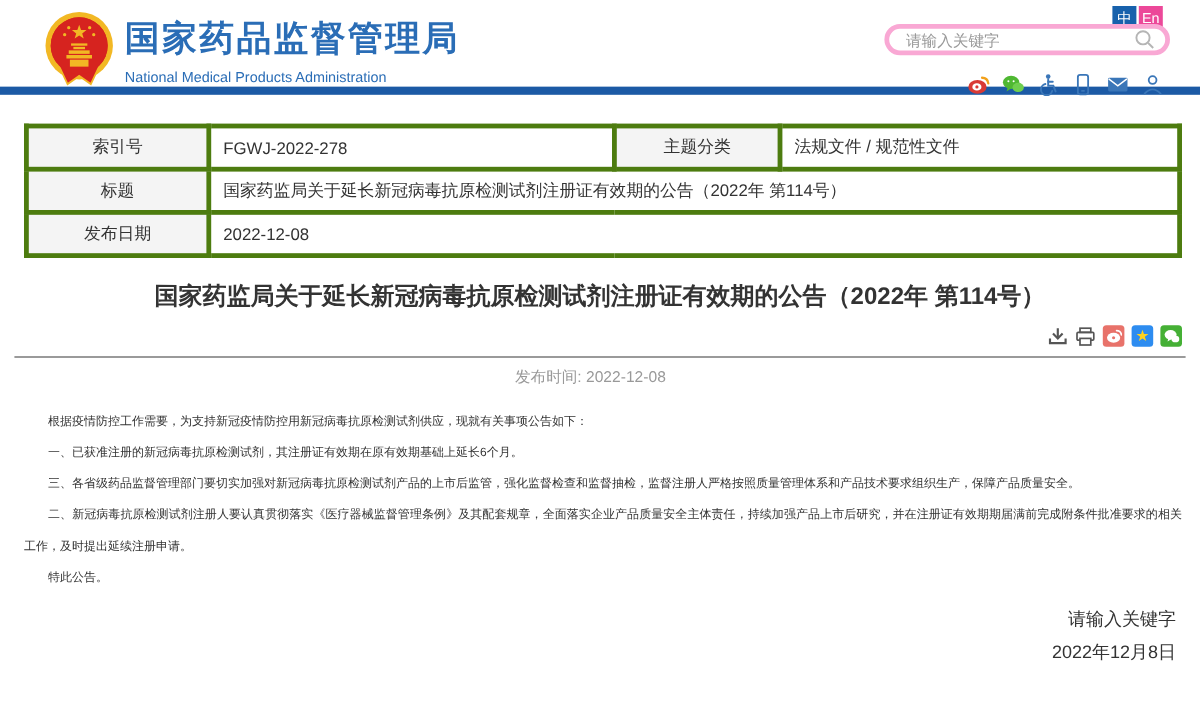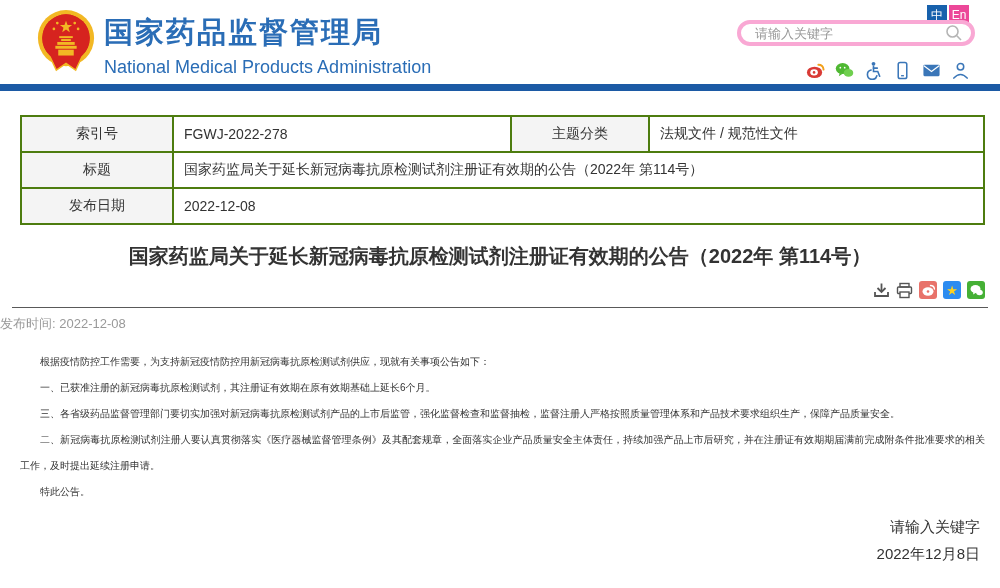--- a/index.html
+++ b/index.html
@@ -1,24 +1,24 @@
 <!DOCTYPE html>
 <html><head>
 <meta charset="utf-8">
 <style>
   * { box-sizing: border-box; margin: 0; padding: 0; }
   html,body { width:1000px; height:588px; overflow:hidden; background:#fff;
     font-family:"Liberation Sans","DejaVu Sans",sans-serif; color:#333; }
 
   
-  .header { position:relative; height:84px; background:#fff; }
+  .header { position:relative; height:72px; background:#fff; }
   .emblem { position:absolute; left:35px; top:9px; width:62px; height:64px; }
   .brand { position:absolute; left:104px; top:13px; }
   .brand-zh { font-size:29px; font-weight:bold; color:#2a6db6; letter-spacing:2px; }
-  .brand-en { font-size:18px; color:#2a6db6; margin-top:4px; }
+  .brand-en { font-size:12px; color:#2a6db6; margin-top:4px; }
 
   .lang-toggle { position:absolute; right:31px; top:5px; display:flex; }
   .lang-btn { width:20px; height:20px; font-size:12px; color:#fff; display:flex;
     align-items:center; justify-content:center; cursor:pointer; }
   .lang-zh { background:#1761ac; }
   .lang-en { background:#ec4899; margin-left:2px; }
 
   .search-box { position:absolute; right:25px; top:20px; width:238px; height:26px;
     border:4px solid #f9a8d4; border-radius:14px; background:#fff;
     display:flex; align-items:center; padding:0 8px 0 14px; }
@@ -29,38 +29,38 @@
   .topbar-icons { position:absolute; right:30px; top:61px; display:flex; gap:10px;
     align-items:center; }
   .topbar-icons .ticon { width:19px; height:19px; display:block; cursor:pointer; }
 
   
   .blue-bar { height:7px; background:#1c5aa5; }
 
   
   .meta-table { width:965px; margin:24px 15px 0 20px; border-collapse:collapse;
     font-size:14px; }
-  .meta-table td { border:2px solid #4d7c0f; height:36px; }
+  .meta-table td { border:4px solid #4d7c0f; height:36px; }
   .meta-table .lbl { background:#f4f4f4; text-align:center; color:#333; }
   .meta-table .val { background:#fff; padding-left:10px; color:#333; }
   .c1 { width:152px; } .c2 { width:338px; } .c3 { width:138px; }
 
   
   .article-title { margin:18px 20px 0 20px; text-align:center; font-size:20px;
     font-weight:600; color:#333; }
   .share-row { display:flex; justify-content:flex-end; align-items:center; gap:6px;
     margin:11px 15px 0 0; }
   .share-row .sicon { width:17px; height:17px; display:block; cursor:pointer; }
   .badge { width:18px; height:18px; border-radius:3px; display:flex; align-items:center;
     justify-content:center; cursor:pointer; }
   .badge-weibo { background:#e8726a; }
   .badge-fav { background:#2d8cf0; color:#ffd21e; font-size:13px; }
   .badge-wechat { background:#45b035; }
   .divider { border:none; border-top:1px solid #595959; margin:8px 12px 0 12px; }
-  .pub-time { text-align:left; color:#999; font-size:13px; margin:7px 16px 0 0; }
+  .pub-time { text-align:center; color:#999; font-size:13px; margin:7px 16px 0 0; }
 
   
   .article-body { margin:16px 15px 0 20px; font-size:10px; line-height:26px;
     text-align:justify; color:#333; }
   .article-body p { text-indent:2em; }
   .signature { text-align:right; margin:8px 20px 0 0; font-size:15px; line-height:27px; }
 </style>
 </head>
 <body>
 

